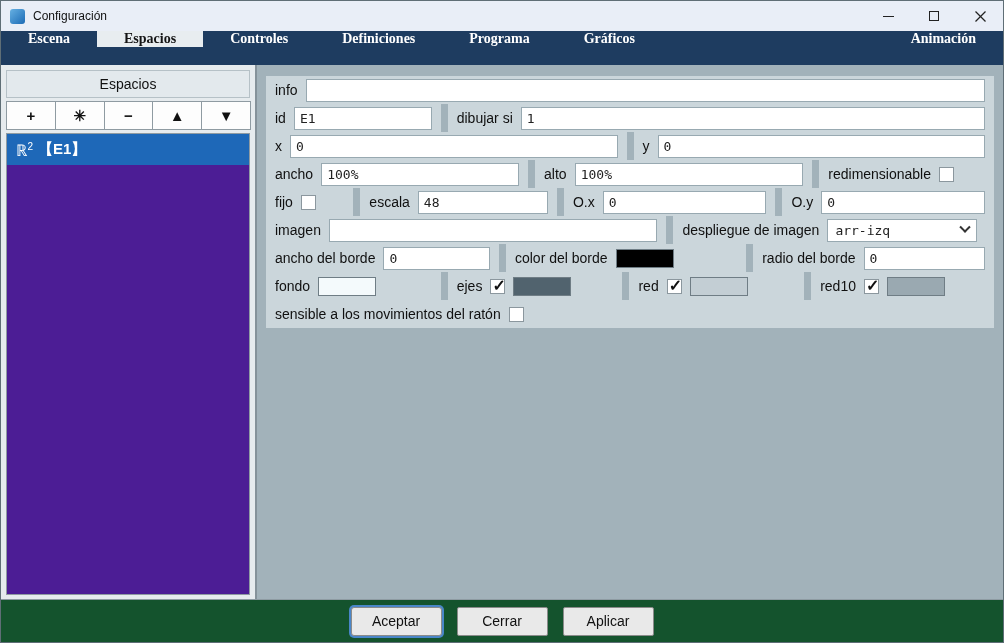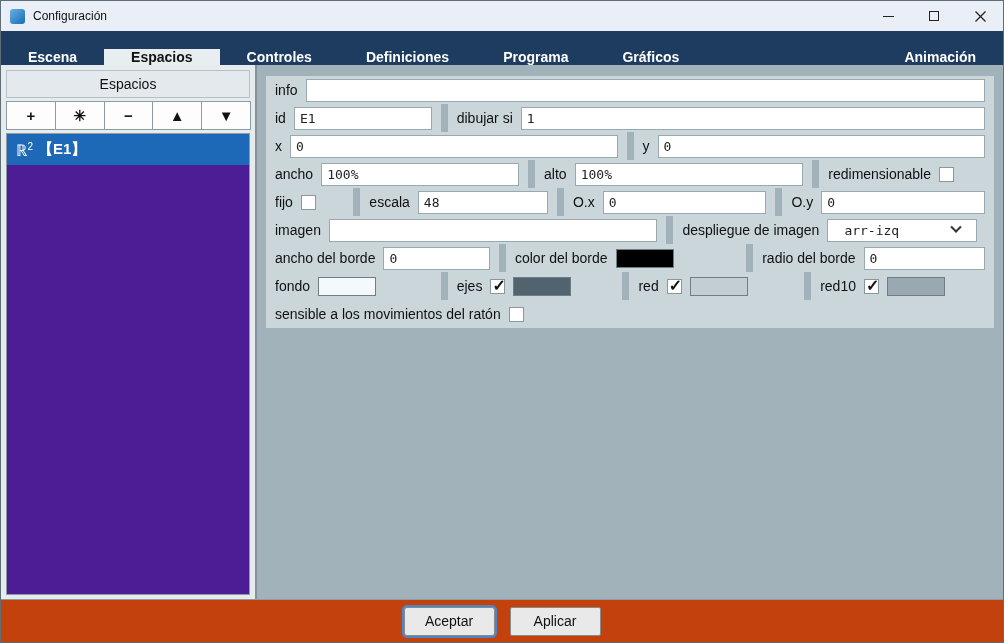--- a/index.html
+++ b/index.html
@@ -36,21 +36,21 @@
     display: flex; align-items: center; justify-content: center;
     cursor: pointer;
   }
   .glyph-min { width: 11px; height: 1px; background: #222; display: block; }
   .glyph-max { width: 10px; height: 10px; border: 1px solid #222; display: block; }
 
   
   .tabbar {
     flex: 0 0 34px;
     background: #1e3c60;
-    display: flex; align-items: flex-end;
+    display: flex; align-items: flex-start; font-family: Liberation Serif, serif;
   }
   .tab {
     color: #fff; font-size: 14px; font-weight: bold;
     padding: 0 27px;
     display: flex; align-items: center;
     cursor: pointer; white-space: nowrap;
   }
   .tab.active { background: #e8edf0; color: #141414; }
   .tab.right { margin-left: auto; }
 
@@ -128,21 +128,21 @@
     font-size: 16px; font-weight: bold; color: #111;
   }
   .swatch {
     width: 58px; height: 19px; flex: 0 0 58px;
     border: 1px solid #6f7d85; cursor: pointer;
   }
   .select {
     flex: 1; max-width: 150px; height: 23px;
     background: #fff; border: 1px solid #98a9b1;
     display: flex; align-items: center;
-    padding: 0 16px; cursor: pointer;
+    padding: 0 7px; cursor: pointer;
     font-family: "DejaVu Sans Mono", monospace; font-size: 13px; color: #222;
   }
   .select .chev {
     margin-left: auto;
     width: 8px; height: 8px;
     border-right: 2px solid #333; border-bottom: 2px solid #333;
     transform: rotate(45deg) translate(-2px, -2px);
   }
   .forbidden {
     width: 22px; height: 22px; flex: 0 0 22px;
@@ -154,21 +154,21 @@
   .forbidden::after {
     content: "";
     position: absolute; left: -4px; top: 7px;
     width: 26px; height: 3px; background: #d23131;
     transform: rotate(45deg);
   }
 
   
   .footer {
     flex: 0 0 43px;
-    background: #c2410c;
+    background: #14532d;
     border-top: 1px solid #8e9ba2;
     display: flex; align-items: center; justify-content: center; gap: 15px;
   }
   .btn {
     width: 91px; height: 29px;
     background: #e9e9e9;
     border: 1px solid #8a8a8a;
     border-radius: 2px;
     font-family: "Liberation Sans", sans-serif;
     font-size: 14px; color: #111;
@@ -364,16 +364,17 @@
           <label>sensible a los movimientos del ratón</label>
           <span class="checkbox"></span>
         </div>
       </div>
 
     </div>
   </div>
 
   <div class="footer">
     <button class="btn primary">Aceptar</button>
+    <button class="btn">Cerrar</button>
     <button class="btn">Aplicar</button>
   </div>
 
 </div>
 
 </body></html>

